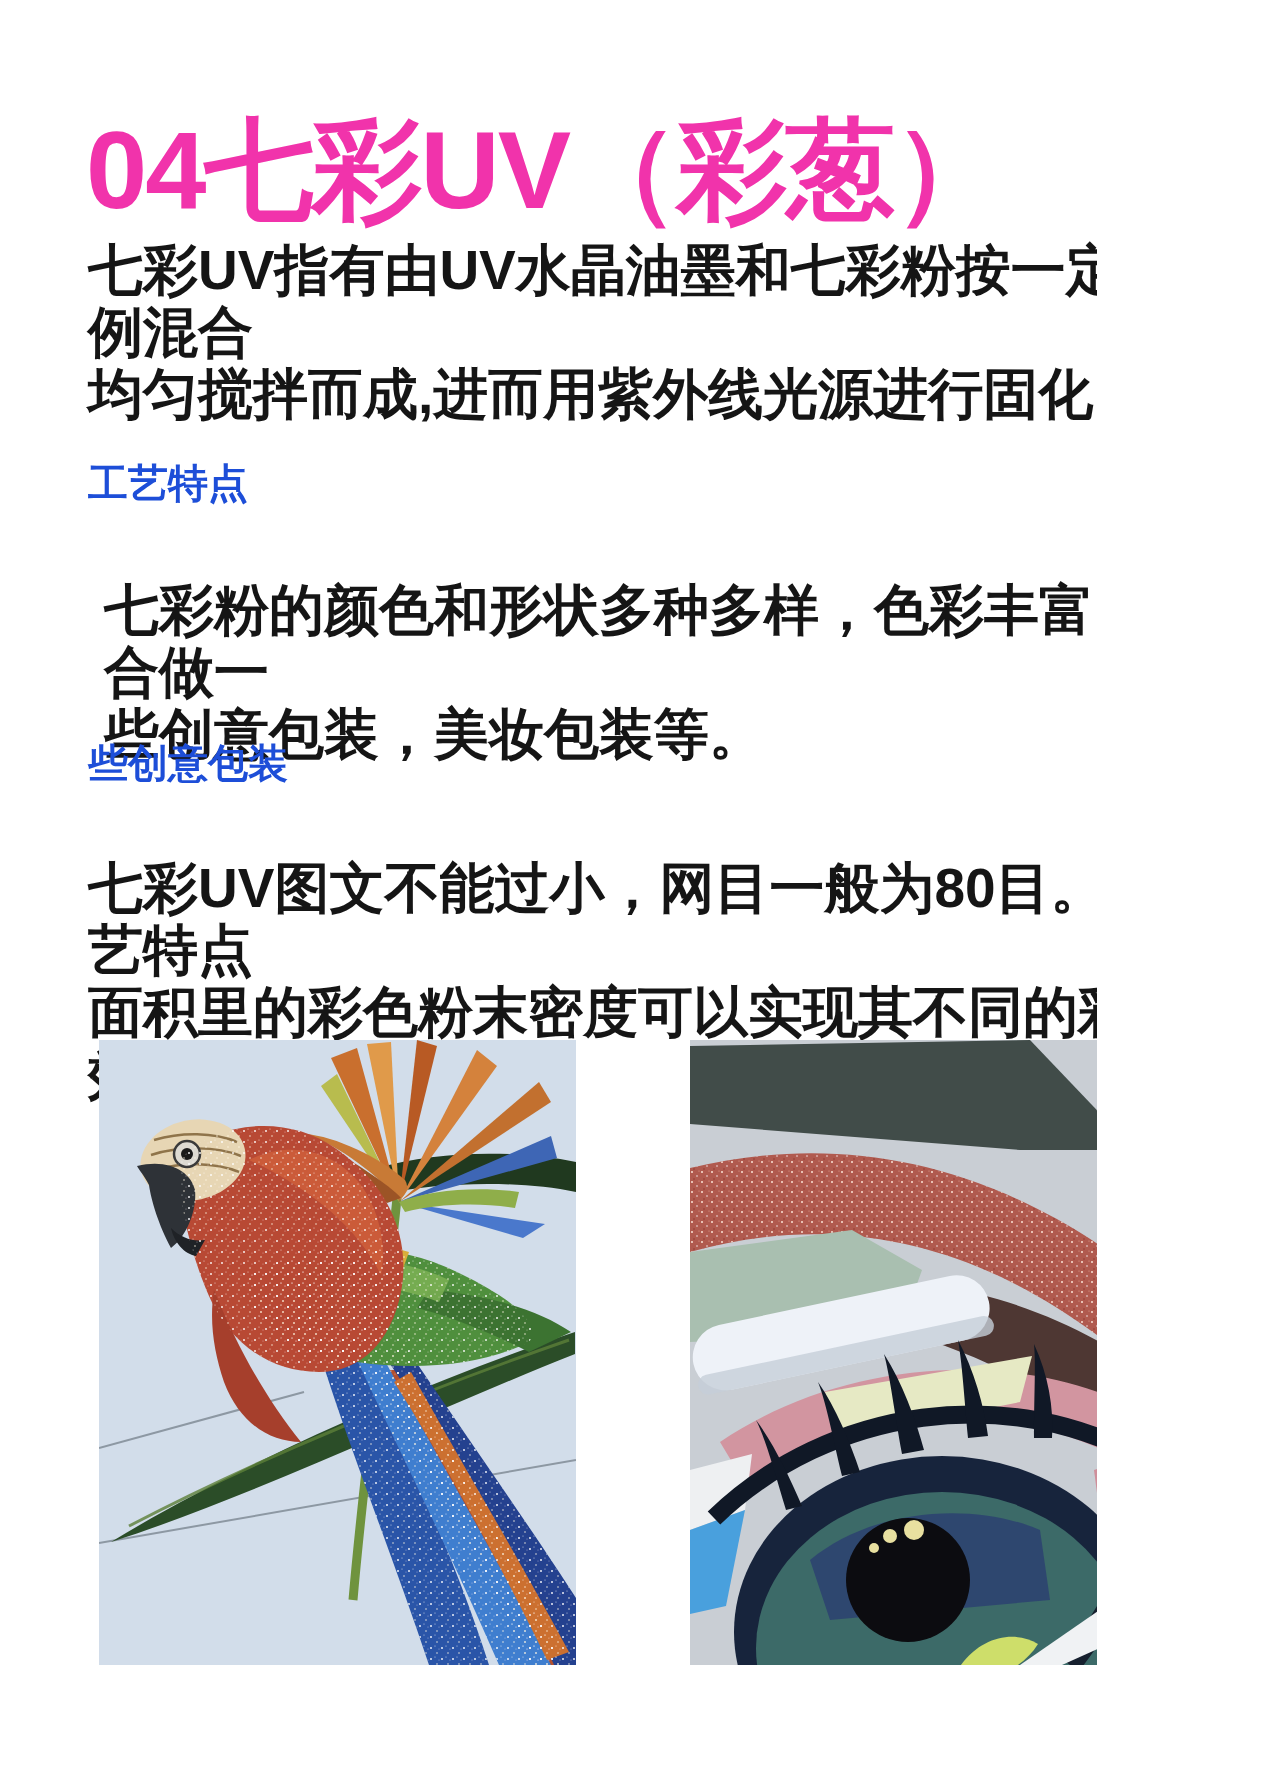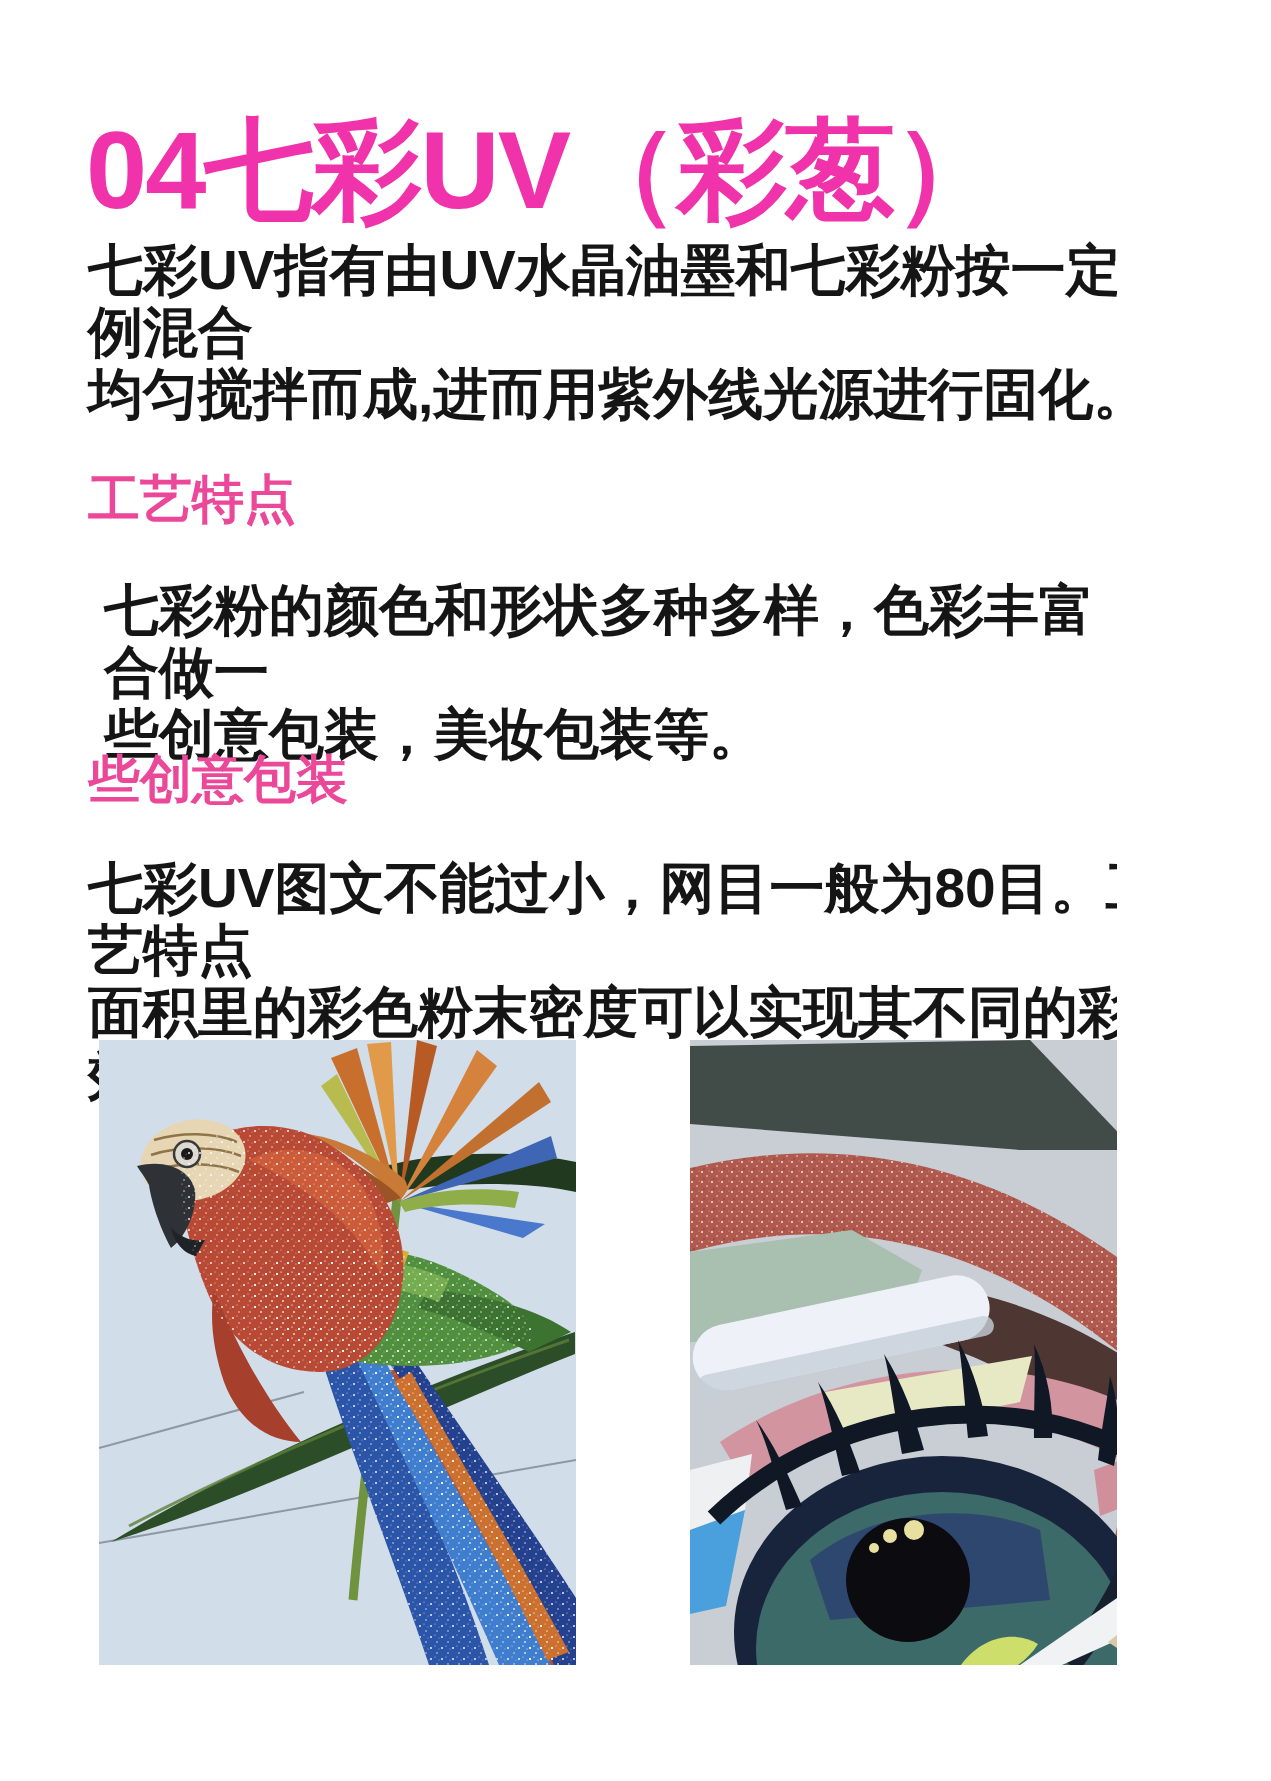--- a/index.html
+++ b/index.html
@@ -2,36 +2,35 @@
 <html><head>
 <meta charset="utf-8">
 <style>
   html,body{margin:0;padding:0;background:#ffffff;}
   .page{
     position:relative;
     width:1097px;height:1781px;
     background:#ffffff;
     font-family:"Liberation Sans","DejaVu Sans",sans-serif;
     overflow:hidden;
-    padding-left:20px;
   }
   .title{
     position:absolute;left:86px;top:38px;width:1120px;
     font-size:110px;font-weight:900;letter-spacing:-2px;
     color:#f133ab;line-height:1.05;white-space:nowrap;
   }
   .para{
     position:absolute;left:88px;width:1110px;
     font-size:55px;font-weight:700;color:#151515;
     line-height:62px;white-space:pre-wrap;
   }
   .para-intro{top:184px;}
   .sec-heading{
     position:absolute;left:88px;
-    font-size:52px;font-weight:900;color:#ec4899;
+    font-size:40px;font-weight:900;color:#1d4ed8;
     line-height:1.1;white-space:nowrap;
   }
   .sec-heading-1{top:428px;}
   .para-1{top:524px;margin-left:16px;}
   .sec-heading-2{top:708px;}
   .para-2{top:802px;}
   .figure{
     position:absolute;top:1040px;height:625px;
   }
   .figure-left{left:99px;width:477px;}

